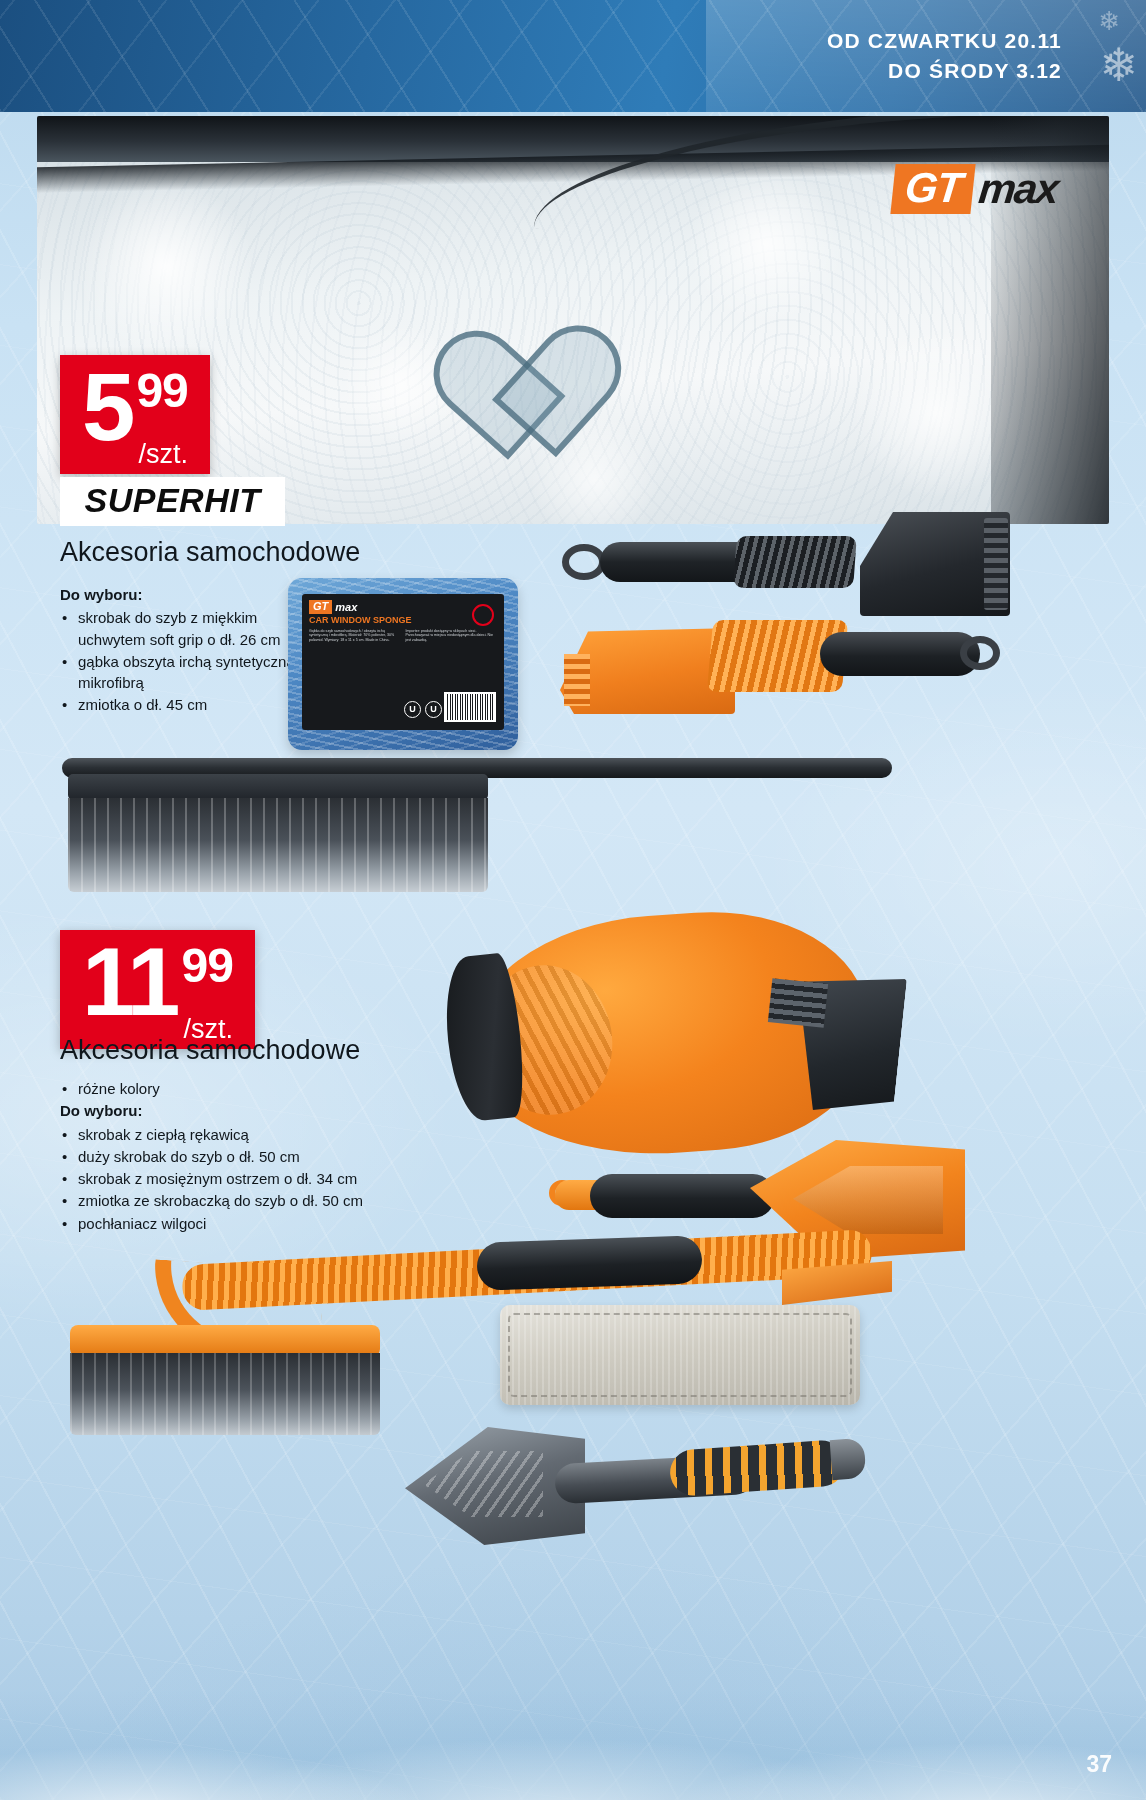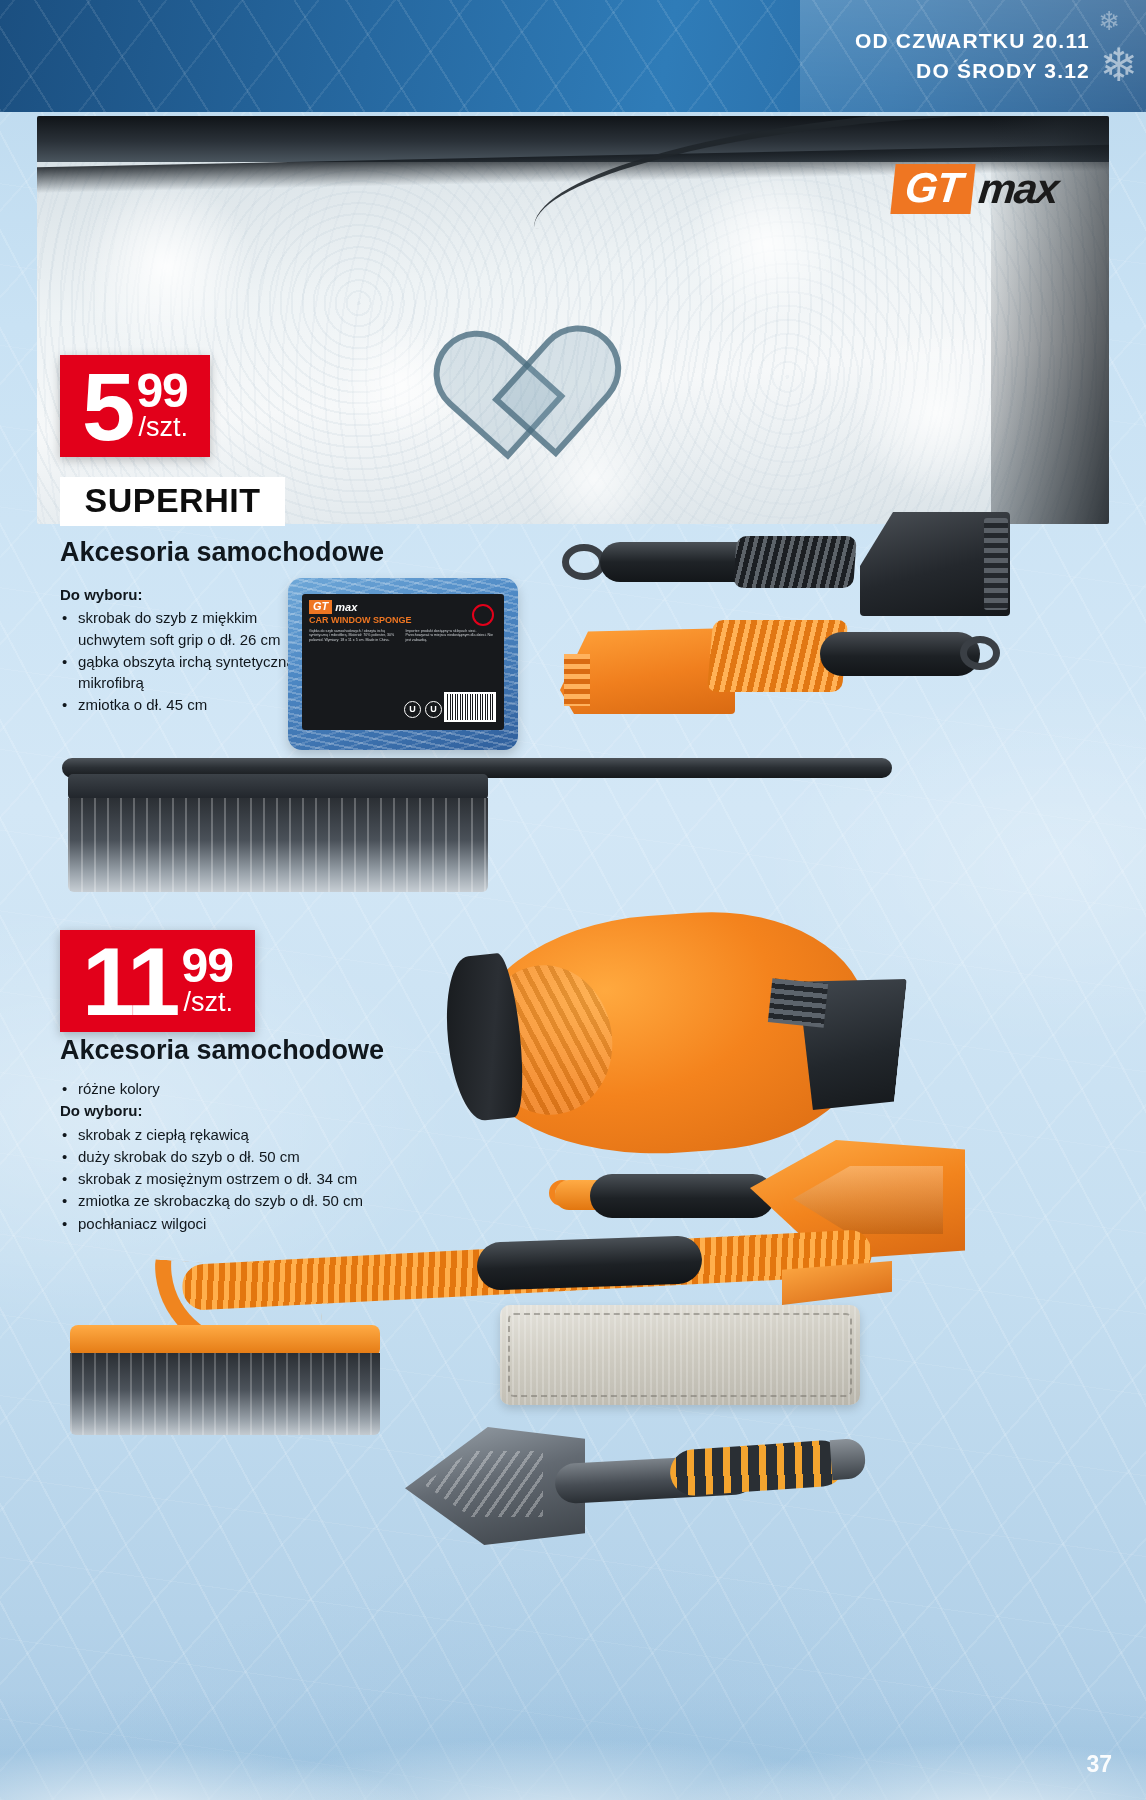--- a/index.html
+++ b/index.html
@@ -62,27 +62,27 @@
     left: 62px; top: 26px;
     font-size: 52px;
     font-weight: bold;
     color: #ffffff;
     letter-spacing: 2px;
     text-shadow: 0 2px 5px rgba(0,0,0,.35);
   }
   .date-box {
     position: absolute;
     right: 0; top: 0;
-    width: 346px; height: 112px;
+    width: 440px; height: 112px;
     background: linear-gradient(180deg, rgba(255,255,255,.22), rgba(255,255,255,.10));
     display: flex;
     flex-direction: column;
     align-items: flex-end;
     justify-content: center;
-    padding-right: 56px;
+    padding-right: 84px;
   }
   .date-line {
     color: #ffffff;
     font-weight: bold;
     font-size: 21px;
     letter-spacing: 1.2px;
     line-height: 1.45;
   }
   .snowflake {
     position: absolute;
@@ -195,20 +195,21 @@
     font-weight: bold;
     line-height: .92;
     letter-spacing: -3px;
   }
   .price-tag .right-col {
     display: flex;
     flex-direction: column;
     align-items: flex-start;
     margin-left: 4px;
     padding-top: 6px;
+    gap: 27px;
   }
   .price-tag .minor {
     font-size: 48px;
     font-weight: bold;
     line-height: .9;
     letter-spacing: -1px;
   }
   .price-tag .unit {
     font-size: 27px;
     font-weight: normal;
@@ -220,28 +221,28 @@
     position: absolute;
     background: #ffffff;
     color: #0d0d0d;
     font-size: 34px;
     font-weight: bold;
     letter-spacing: .5px;
     padding: 4px 18px 6px 18px;
   }
 
   #price1 { left: 60px; top: 355px; }
-  #superhit1 { left: 60px; top: 477px; width: 225px; text-align: center; }
+  #superhit1 { left: 60px; top: 477px; width: 225px; text-align: center; font-style: italic; }
   #price2 { left: 60px; top: 930px; justify-content: flex-end; }
 
   
   .product-title {
     position: absolute;
     font-size: 27px;
-    font-weight: bold;
+    font-weight: normal;
     color: #10171d;
   }
   #title1 { left: 60px; top: 537px; }
   #title2 { left: 60px; top: 1035px; }
 
   .spec {
     position: absolute;
     font-size: 15px;
     color: #10171d;
     line-height: 1.42;

